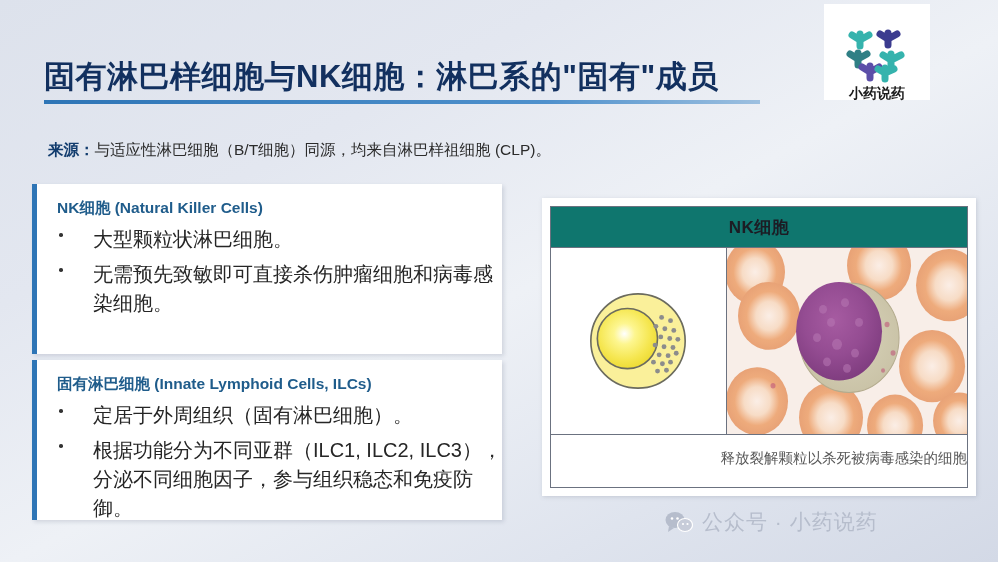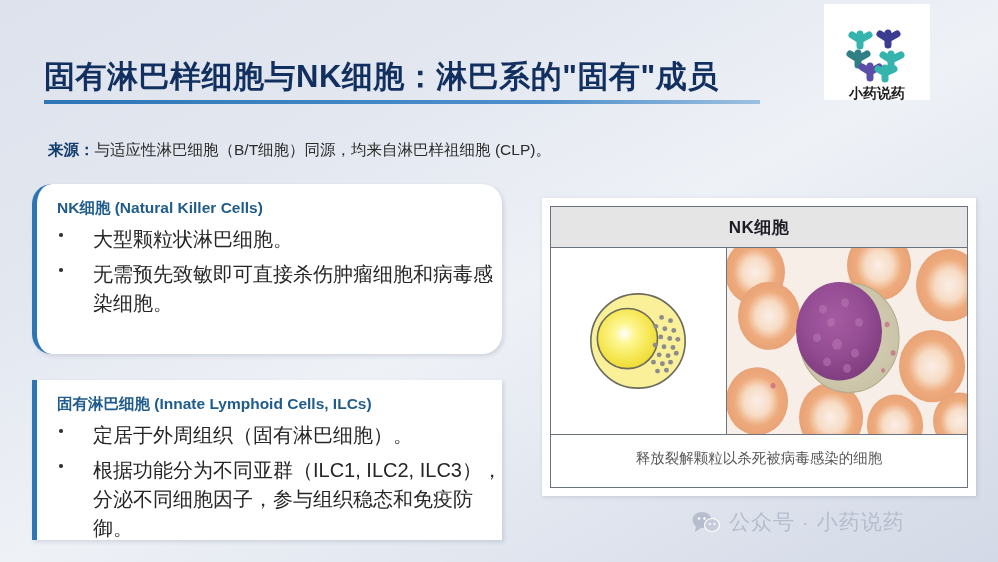--- a/index.html
+++ b/index.html
@@ -75,22 +75,22 @@
   }
 
   
   .card {
     position: absolute;
     background: #ffffff;
     border-left: 5px solid #2e75b6;
     box-shadow: 2px 2px 4px rgba(110,120,140,0.22);
     box-sizing: border-box;
   }
-  #card-nk   { left: 32px; top: 184px; width: 470px; height: 170px; border-radius: 20px; }
-  #card-ilc  { left: 32px; top: 380px; width: 470px; height: 160px; }
+  #card-nk   { left: 32px; top: 184px; width: 470px; height: 170px; }
+  #card-ilc  { left: 32px; top: 360px; width: 470px; height: 160px; }
 
   .card-heading {
     font-size: 15.5px;
     font-weight: bold;
     color: #1f5c8b;
     margin: 14px 0 4px 20px;
   }
   .bullets { margin: 0; padding: 0; list-style: none; }
   .bullets li {
     position: relative;
@@ -126,21 +126,21 @@
   .figure-inner {
     width: 100%;
     height: 100%;
     border: 1.5px solid #6b7280;
     box-sizing: border-box;
     display: flex;
     flex-direction: column;
     background: #ffffff;
   }
   .figure-header {
-    background: #e5e5e5;
+    background: #0f766e;
     border-bottom: 1.5px solid #6b7280;
     text-align: center;
     font-size: 17px;
     font-weight: bold;
     color: #1c1c24;
     padding: 9px 0 8px;
     letter-spacing: 0.5px;
   }
   .figure-body {
     display: flex;
@@ -156,34 +156,34 @@
     justify-content: center;
     background: #ffffff;
   }
   .panel-micrograph {
     flex: 1 1 auto;
     position: relative;
     overflow: hidden;
     background: #f7ece6;
   }
   .figure-caption {
-    text-align: center;
+    text-align: right;
     font-size: 14.5px;
     color: #585858;
     font-family: "DejaVu Serif", serif;
     padding: 14px 0 0;
     flex: 0 0 auto;
     height: 52px;
     box-sizing: border-box;
   }
 
   
   .watermark {
     position: absolute;
-    left: 692px;
+    left: 665px;
     top: 508px;
     display: flex;
     align-items: center;
     gap: 9px;
     color: #b6bdcc;
     font-size: 21px;
     letter-spacing: 1px;
   }
   .wm-icon { width: 28px; height: 22px; display: block; }
 </style>

